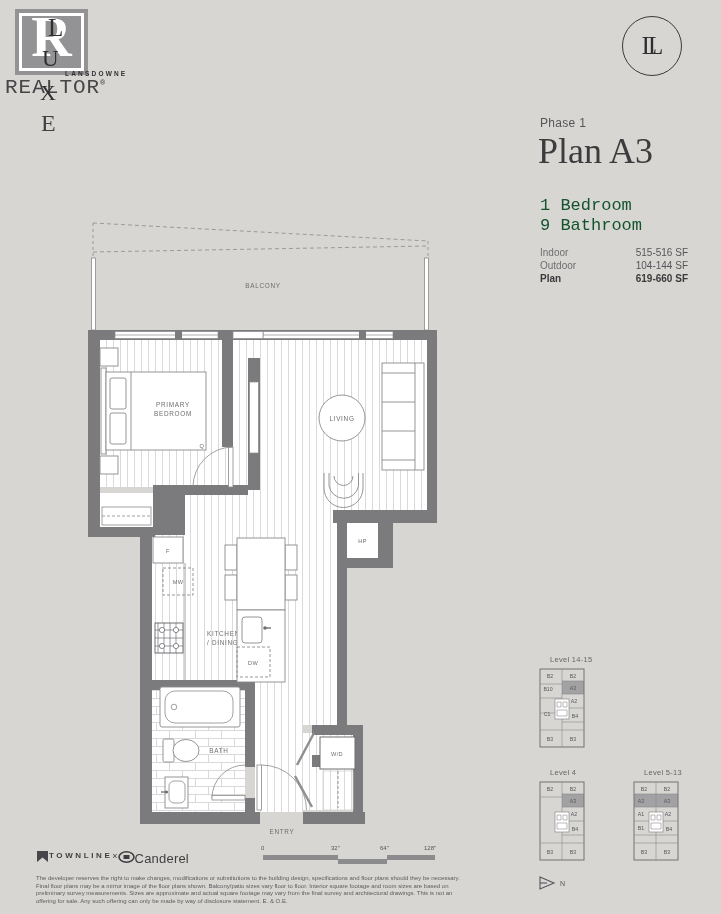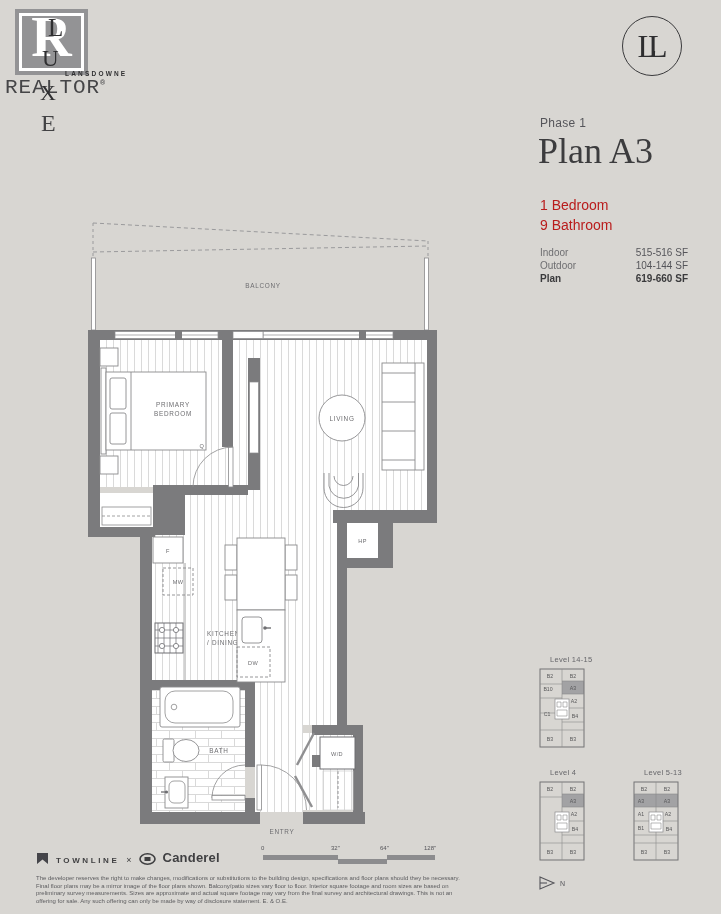--- a/index.html
+++ b/index.html
@@ -14,40 +14,40 @@
   .realtor-word{left:5px;top:76px;font-family:Liberation Mono, monospace;font-size:21px;
        color:#454547;letter-spacing:1px;}
   .realtor-word sup{font-size:8px;}
   .lux-l{left:48px;top:14px;font-family:"Liberation Serif",serif;font-size:25px;color:#2f2f31;}
   .lux-u{left:42px;top:46px;font-family:"Liberation Serif",serif;font-size:23px;color:#2f2f31;}
   .lux-x{left:40px;top:80px;font-family:"Liberation Serif",serif;font-size:22px;color:#2f2f31;}
   .lansdowne{left:65px;top:70px;font-size:6.5px;letter-spacing:2.2px;color:#2f2f31;font-weight:bold;}
   .e-mark{left:41px;top:110px;font-family:"Liberation Serif",serif;font-size:24px;color:#424244;}
   .ll-logo{left:622px;top:16px;width:58px;height:58px;border:1.4px solid #3a3a3c;border-radius:50%;
        display:flex;align-items:center;justify-content:center;}
-  .ll-logo span{font-family:"Liberation Serif",serif;font-size:32px;color:#2e2e30;letter-spacing:-9px;
+  .ll-logo span{font-family:"Liberation Serif",serif;font-size:25px;color:#2e2e30;letter-spacing:-9px;
        margin-left:-8px;}
   
   .phase{left:540px;top:116px;font-size:12px;color:#55555a;letter-spacing:.3px;}
   .plan-title{left:538px;top:130px;font-family:"Liberation Serif",serif;font-size:36px;color:#3c3c3e;}
-  .bedbath{left:540px;top:196px;font-family:Liberation Sans, sans-serif;font-size:14px;
-       line-height:19.5px;color:#b91c1c;}
+  .bedbath{left:540px;top:196px;font-family:Liberation Mono, monospace;font-size:17px;
+       line-height:19.5px;color:#14532d;}
   .stats{left:540px;top:246px;width:148px;font-size:10px;color:#55555a;}
   .stats .row{display:flex;justify-content:space-between;line-height:13px;gap:35px;}
   .stats .row .lab{color:#6e6e71;}
   .stats .row.total .lab,.stats .row.total .val{font-weight:bold;color:#3a3a3c;}
   
   svg text{font-family:"Liberation Sans",sans-serif;}
   .plab{font-size:6.4px;letter-spacing:.7px;fill:#6d6d70;}
   .plab-s{font-size:5.6px;letter-spacing:.4px;fill:#6d6d70;}
   
-  .brands{left:36px;top:851px;display:flex;align-items:flex-end;gap:7px;height:14px;}
+  .brands{left:36px;top:851px;display:flex;align-items:flex-start;height:14px;}
   .townline-word{font-size:8px;font-weight:bold;letter-spacing:2.6px;color:#3f3f41;}
   .xsep{font-size:9px;color:#3f3f41;}
-  .canderel-word{font-size:13px;font-weight:bold;color:#3f3f41;letter-spacing:.2px;}
+  .canderel-word{font-size:13px;font-weight:normal;color:#3f3f41;letter-spacing:.2px;}
   .disclaimer{left:36px;top:869px;width:424px;font-size:6px;line-height:7.5px;color:#5c5c5f;}
   .scalebar{left:258px;top:845px;width:184px;height:24px;}
   .scalebar .tick{position:absolute;top:0;font-size:6px;color:#55555a;}
   .scalebar .seg{position:absolute;background:#8c8c8e;height:5px;}
   .kp-title{font-size:7.5px;color:#66666a;letter-spacing:.3px;padding-left:10px;}
   .kp1t{left:540px;top:655px;} .kp2t{left:540px;top:768px;} .kp3t{left:634px;top:768px;}
   .kp1{left:537px;top:666px;} .kp2{left:537px;top:779px;} .kp3{left:631px;top:779px;}
   .kptxt{font-size:5.2px;fill:#58585a;}
   .north{left:537px;top:875px;}
 </style>

